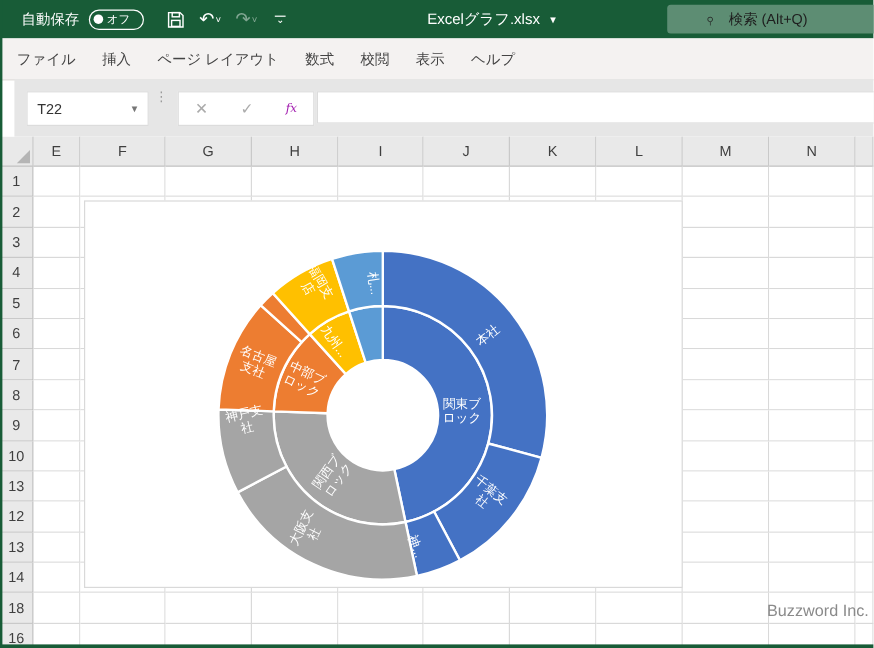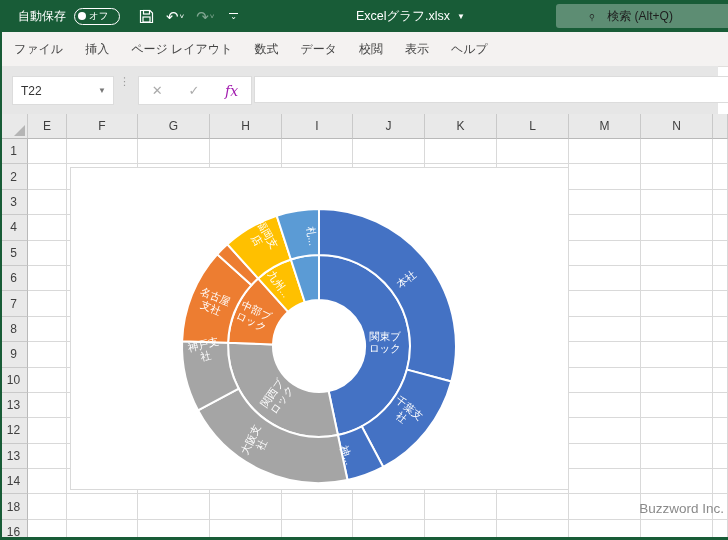--- a/index.html
+++ b/index.html
@@ -25,30 +25,30 @@
   .doc-caret{font-size:8px;margin-left:7px;}
   .search-pill{position:absolute;left:556px;top:4px;width:176px;height:24px;background:#5D8D73;
                border-radius:3px;display:flex;align-items:center;color:#1e1e1e;font-size:12px;}
   .search-pill .mag{margin:0 12px 0 32px;font-size:13px;color:#222;transform:rotate(-45deg);}
   
   .ribbon{position:absolute;left:0;top:32px;width:728px;height:34px;background:#F4F2F1;
           display:flex;align-items:center;border-bottom:1px solid #E1DFDD;}
   .rtab{padding:16px 11px;font-size:12px;color:#444;height:34px;display:flex;align-items:center;}
   .rtab:first-child{margin-left:3px;}
   
-  .fbar{position:absolute;left:2px;top:66px;width:716px;height:48px;background:#E6E6E6;}
+  .fbar{position:absolute;left:12px;top:66px;width:716px;height:48px;background:#E6E6E6;}
   .namebox{position:absolute;left:10px;top:10px;width:100px;height:27px;background:#fff;
            border:1px solid #dcdcdc;display:flex;align-items:center;font-size:12px;color:#333;}
   .namebox .nb-text{margin-left:8px;flex:1;}
   .namebox .nb-caret{font-size:8px;color:#777;margin-right:7px;}
   .fdots{position:absolute;left:117px;top:12px;color:#9a9a9a;font-size:11px;letter-spacing:0;line-height:7px;text-align:center;width:10px;}
   .fbtns{position:absolute;left:136px;top:10px;width:112px;height:27px;background:#fff;border:1px solid #dcdcdc;
          display:flex;align-items:center;justify-content:space-around;}
   .fx-cancel,.fx-enter{color:#ababab;font-size:13px;}
-  .fx-label{color:#a21caf;font-size:14px;font-style:italic;font-family:"DejaVu Serif",serif;}
+  .fx-label{color:#a21caf;font-size:10px;font-style:italic;font-family:"DejaVu Serif",serif;}
   .ffield{position:absolute;left:252px;top:10px;width:476px;height:27px;background:#fff;border:1px solid #dcdcdc;
           font-size:12px;color:#333;display:flex;align-items:center;padding-left:6px;box-sizing:border-box;}
   
   .sheet{position:absolute;left:0;top:114px;width:728px;height:426px;background:#fff;}
   .colheads{position:absolute;left:0;top:0;height:25px;display:flex;}
   .corner{width:28px;height:25px;background:#E9E9E9;border-right:1px solid #C9C9C9;border-bottom:1px solid #B9B9B9;
           box-sizing:border-box;position:relative;}
   .corner .tri{position:absolute;right:2px;bottom:2px;width:0;height:0;
                border-left:11px solid transparent;border-bottom:11px solid #B5B5B5;}
   .colhead{height:25px;background:#E9E9E9;border-right:1px solid #C9C9C9;border-bottom:1px solid #B9B9B9;
@@ -114,21 +114,20 @@
       <span class="mag">⌕</span>
       <span>検索 (Alt+Q)</span>
     </span>
   </div>
 
   <div class="ribbon" id="ribbon-tabs">
       <div class="rtab">ファイル</div>
       <div class="rtab">挿入</div>
       <div class="rtab">ページ レイアウト</div>
       <div class="rtab">数式</div>
-      <div class="rtab">データ</div>
       <div class="rtab">校閲</div>
       <div class="rtab">表示</div>
       <div class="rtab">ヘルプ</div>
     </div>
 
   <div class="fbar">
     <div class="namebox">
       <span class="nb-text">T22</span>
       <span class="nb-caret">▼</span>
     </div>

